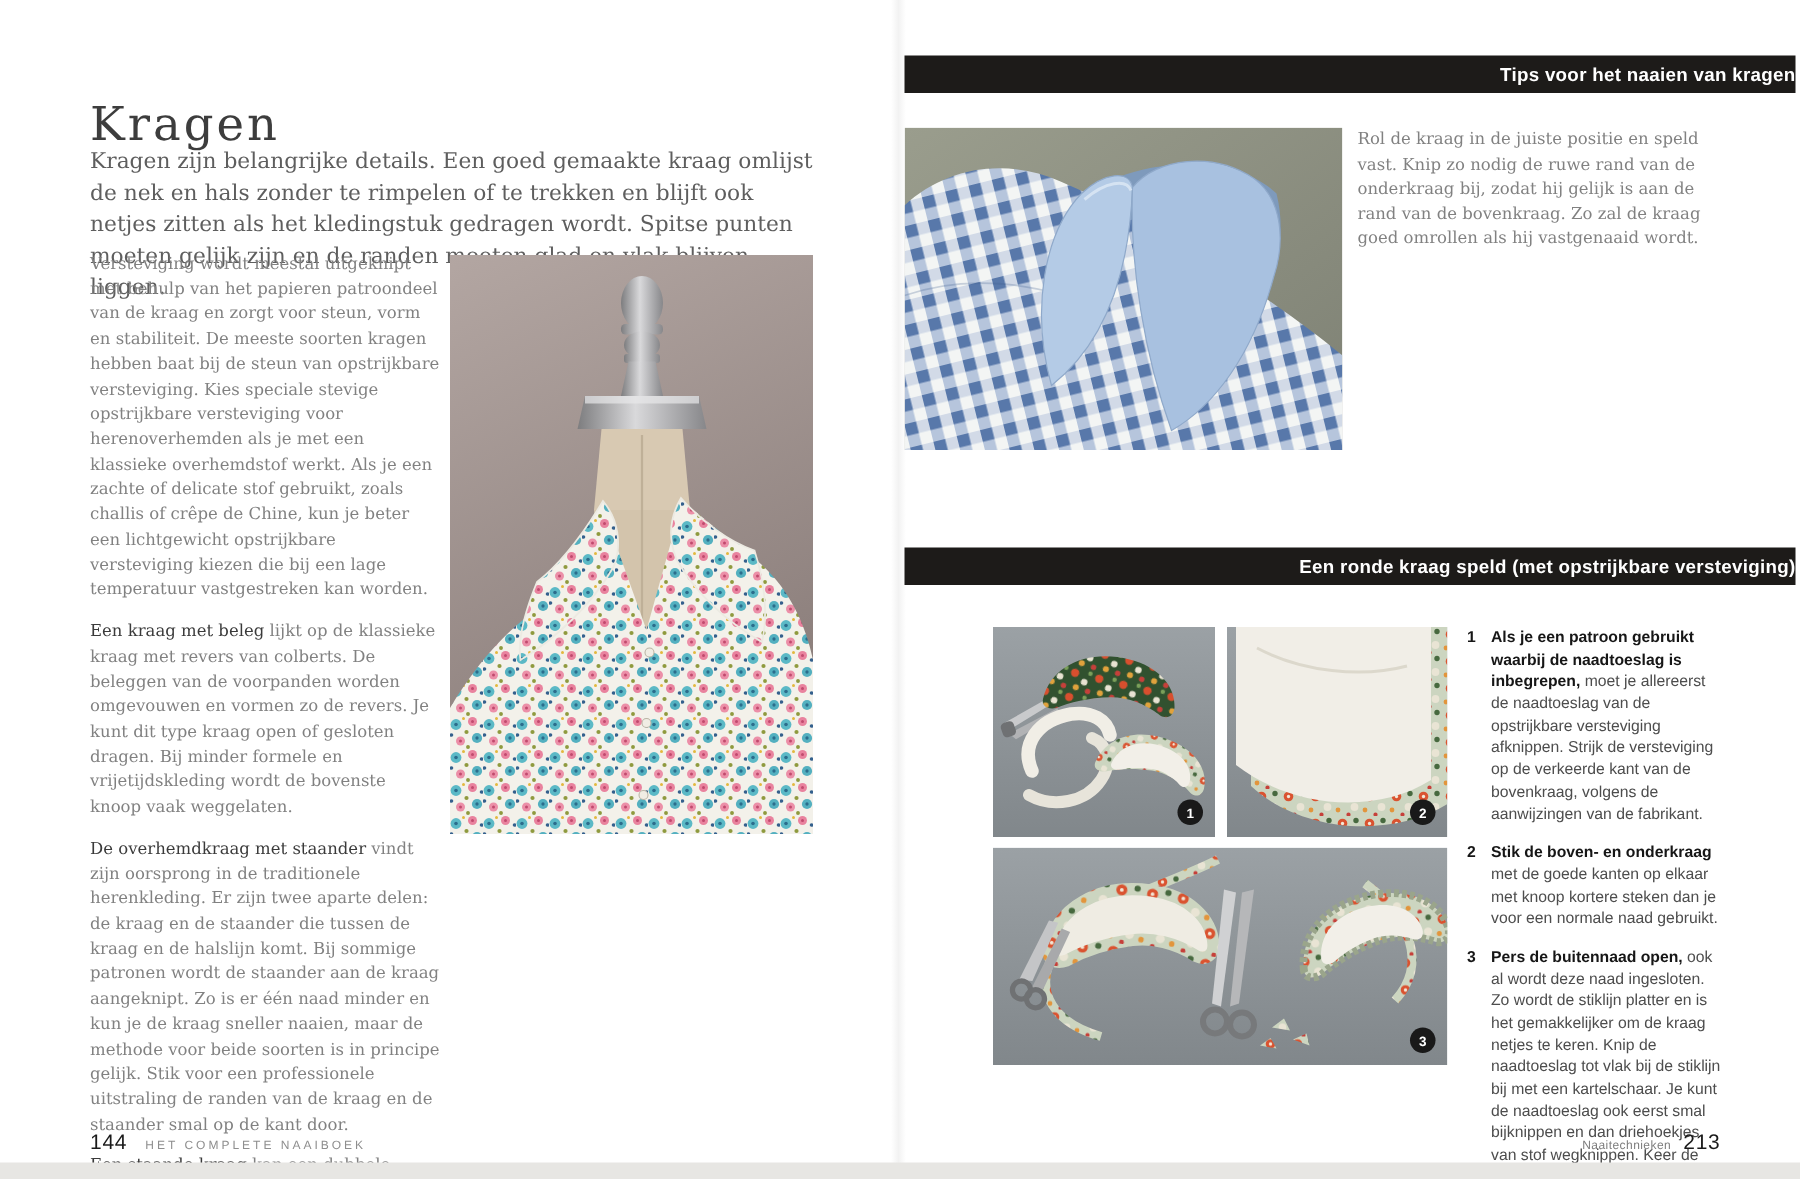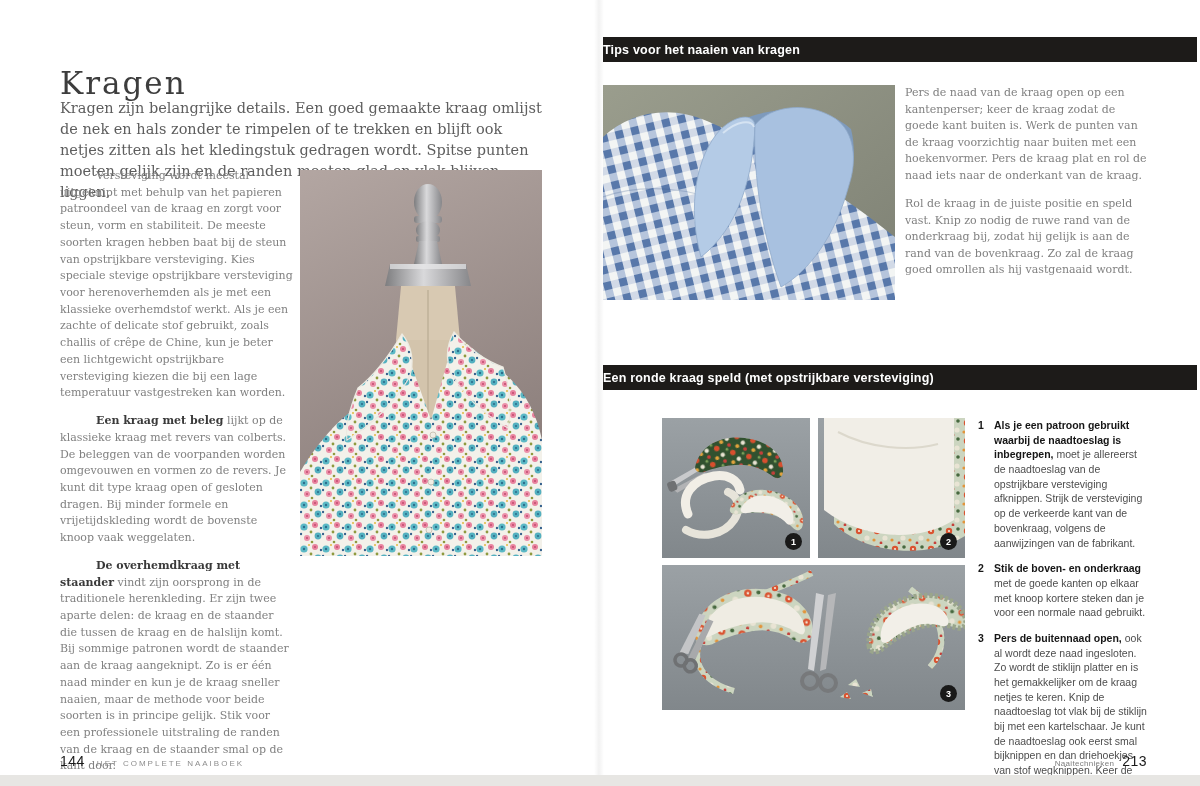--- a/index.html
+++ b/index.html
@@ -13,41 +13,41 @@
   .page-title{
     left:60px;top:44px;width:480px;
     font-size:31px;font-weight:400;letter-spacing:2px;color:#3d3d3d;
   }
   .intro{
     left:60px;top:98px;width:484px;margin:0;
     font-size:14.5px;line-height:1.44;color:#5e5e5e;
   }
   .body-col{left:60px;top:168px;width:233px;}
   .body-col p{margin:0 0 11px;font-size:11px;line-height:1.52;color:#818181;}
-  .body-col strong, .tips-col strong{color:#3a3a3a;font-weight:700;margin-left:36px;}
+  .body-col strong, .tips-col strong{color:#3a3a3a;font-weight:400;}
 
   
   figure{margin:0;padding:0;position:absolute;overflow:hidden;}
   figure svg{display:block;}
   .photo-blouse{left:300px;top:170px;width:242px;height:386px;}
   .photo-shirt{left:603px;top:85px;width:292px;height:215px;}
   .photo-step1{left:662px;top:418px;width:148px;height:140px;}
   .photo-step2{left:818px;top:418px;width:147px;height:140px;}
   .photo-step3{left:662px;top:565px;width:303px;height:145px;}
 
   .badge{
     position:absolute;right:8px;bottom:8px;width:17px;height:17px;border-radius:50%;
     background:#191919;color:#ffffff;display:flex;align-items:center;justify-content:center;
     font:700 9px "Liberation Sans", sans-serif;
   }
 
   
   .bar{
     left:603px;width:594px;height:25px;background:#1d1b19;color:#ffffff;
-    display:flex;align-items:center;justify-content:flex-start;
+    display:flex;align-items:center;justify-content:flex-end;
     font-family:"Liberation Sans", sans-serif;font-weight:700;font-size:12.5px;letter-spacing:.2px;
   }
   .bar1{top:37px;}
   .bar2{top:365px;}
 
   .tips-col{left:905px;top:85px;width:242px;}
   .tips-col p{margin:0 0 12px;font-size:11px;line-height:1.5;color:#818181;}
 
   .steps-col{
     left:978px;top:418px;width:170px;
@@ -183,21 +183,20 @@
       <path d="M0,215 L0,52 C28,26 68,20 104,36 C165,62 243,112 292,152 L292,215 Z" fill="url(#gingham)"></path>
       <path d="M0,112 C40,98 90,102 130,122" stroke="#3c5d8c" stroke-width="1.2" fill="none" opacity="0.25"></path>
       <path d="M112,58 C130,22 215,12 248,44 C254,68 250,92 240,108 C205,66 150,58 112,58 Z" fill="#7e9abc"></path>
       <path d="M98,172 C84,122 93,70 118,44 C133,30 150,28 152,40 C150,92 136,142 98,172 Z" fill="#b4cbe6" stroke="#8fa9ca" stroke-width="0.8"></path>
       <path d="M152,40 C168,20 206,16 233,34 C252,48 254,76 246,100 C232,152 206,186 178,202 C160,152 150,92 152,40 Z" fill="#a8c1e0" stroke="#8fa9ca" stroke-width="0.8"></path>
       <path d="M120,48 C134,36 148,34 151,42" stroke="#dde9f5" stroke-width="2" fill="none" opacity="0.8"></path>
     </svg>
   </figure>
 
   <div class="abs tips-col">
-    <p>Pers de naad van de kraag open op een kantenperser; keer de kraag zodat de goede kant buiten is. Werk de punten van de kraag voorzichtig naar buiten met een hoekenvormer. Pers de kraag plat en rol de naad iets naar de onderkant van de kraag.</p>
     <p>Rol de kraag in de juiste positie en speld vast. Knip zo nodig de ruwe rand van de onderkraag bij, zodat hij gelijk is aan de rand van de bovenkraag. Zo zal de kraag goed omrollen als hij vastgenaaid wordt.</p>
   </div>
 
   <div class="abs bar bar2">
     <span>Een ronde kraag speld (met opstrijkbare versteviging)</span>
   </div>
 
   <figure class="photo-step1">
     <svg width="148" height="140" viewBox="0 0 148 140">
       <rect width="148" height="140" fill="url(#gbg)"></rect>

